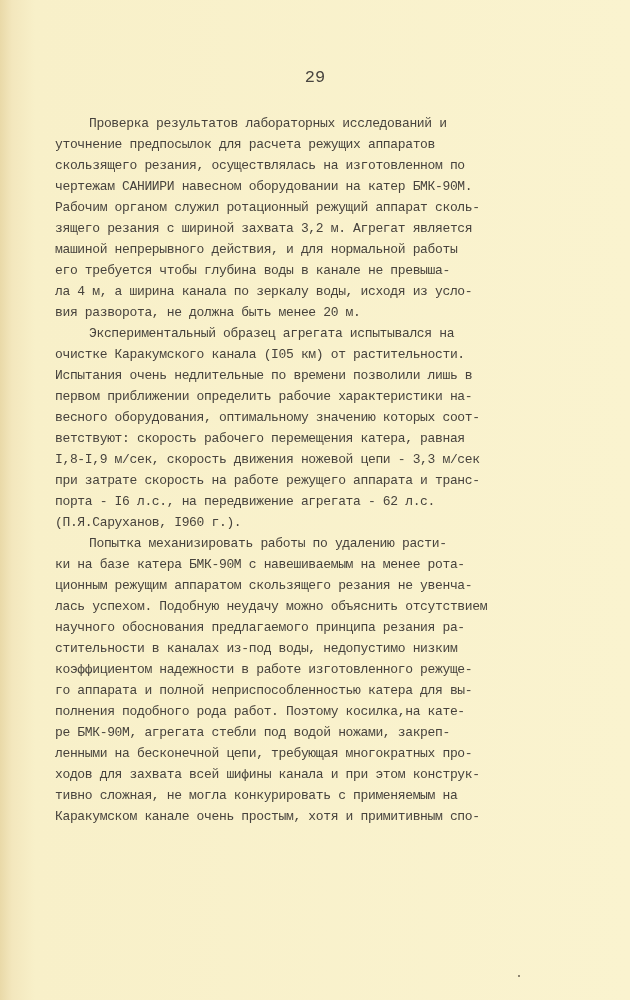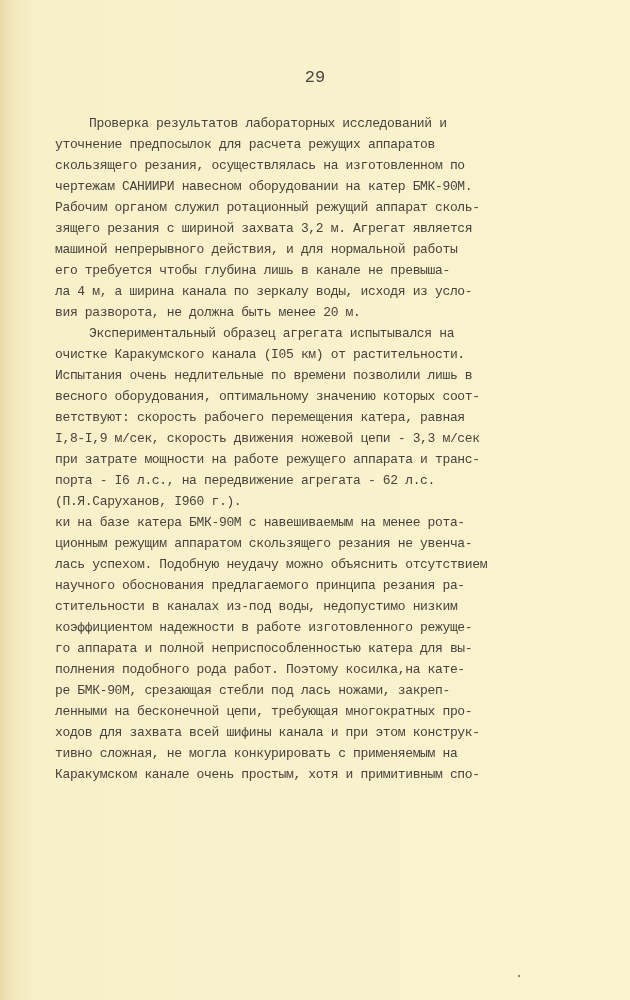--- a/index.html
+++ b/index.html
@@ -40,47 +40,49 @@
   <div class="body-text">
 
     <div>
       <div class="line indent">Проверка результатов лабораторных исследований и</div>
       <div class="line">уточнение предпосылок для расчета режущих аппаратов</div>
       <div class="line">скользящего резания, осуществлялась на изготовленном по</div>
       <div class="line">чертежам САНИИРИ навесном оборудовании на катер БМК-90М.</div>
       <div class="line">Рабочим органом служил ротационный режущий аппарат сколь-</div>
       <div class="line">зящего резания с шириной захвата 3,2 м. Агрегат является</div>
       <div class="line">машиной непрерывного действия, и для нормальной работы</div>
-      <div class="line">его требуется чтобы глубина лишь в канале не превыша-</div>
+      <div class="line">его требуется чтобы глубина воды в канале не превыша-</div>
       <div class="line">ла 4 м, а ширина канала по зеркалу воды, исходя из усло-</div>
       <div class="line">вия разворота, не должна быть менее 20 м.</div>
     </div>
 
     <div>
       <div class="line indent">Экспериментальный образец агрегата испытывался на</div>
       <div class="line">очистке Каракумского канала (I05 км) от растительности.</div>
       <div class="line">Испытания очень недлительные по времени позволили лишь в</div>
+      <div class="line">первом приближении определить рабочие характеристики на-</div>
       <div class="line">весного оборудования, оптимальному значению которых соот-</div>
       <div class="line">ветствуют: скорость рабочего перемещения катера, равная</div>
       <div class="line">I,8-I,9 м/сек, скорость движения ножевой цепи - 3,3 м/сек</div>
-      <div class="line">при затрате мощности на работе режущего аппарата и транс-</div>
+      <div class="line">при затрате скорость на работе режущего аппарата и транс-</div>
       <div class="line">порта - I6 л.с., на передвижение агрегата - 62 л.с.</div>
       <div class="line">(П.Я.Саруханов, I960 г.).</div>
     </div>
 
     <div>
+      <div class="line indent">Попытка механизировать работы по удалению расти-</div>
       <div class="line">ки на базе катера БМК-90М с навешиваемым на менее рота-</div>
       <div class="line">ционным режущим аппаратом скользящего резания не увенча-</div>
       <div class="line">лась успехом. Подобную неудачу можно объяснить отсутствием</div>
       <div class="line">научного обоснования предлагаемого принципа резания ра-</div>
       <div class="line">стительности в каналах из-под воды, недопустимо низким</div>
       <div class="line">коэффициентом надежности в работе изготовленного режуще-</div>
       <div class="line">го аппарата и полной неприспособленностью катера для вы-</div>
       <div class="line">полнения подобного рода работ. Поэтому косилка,на кате-</div>
-      <div class="line">ре БМК-90М, срезающая стебли под лась ножами, закреп-</div>
+      <div class="line">ре БМК-90М, агрегата стебли под водой ножами, закреп-</div>
       <div class="line">ленными на бесконечной цепи, требующая многократных про-</div>
       <div class="line">ходов для захвата всей шифины канала и при этом конструк-</div>
       <div class="line">тивно сложная, не могла конкурировать с применяемым на</div>
       <div class="line">Каракумском канале очень простым, хотя и примитивным спо-</div>
     </div>
   </div>
 
   <div class="speck" style="left:518px; top:975px;"></div>
 </div>
 

